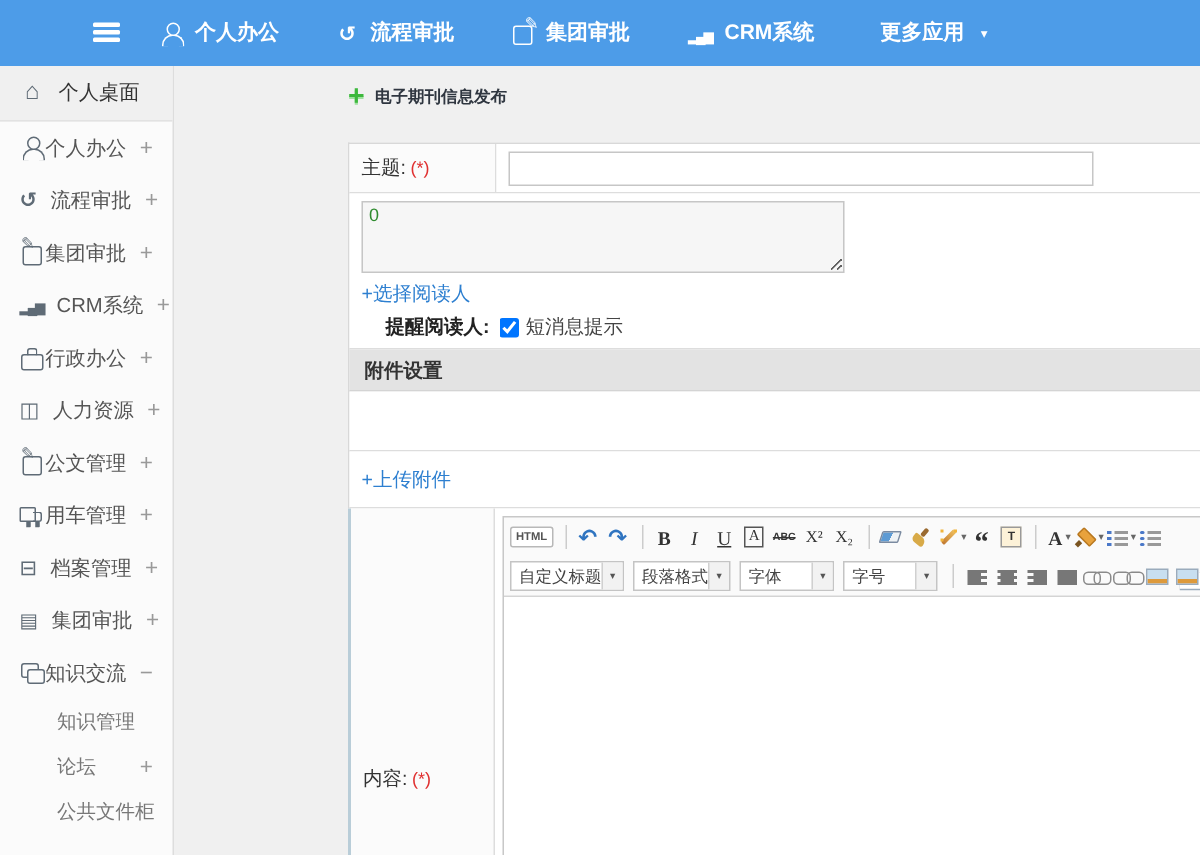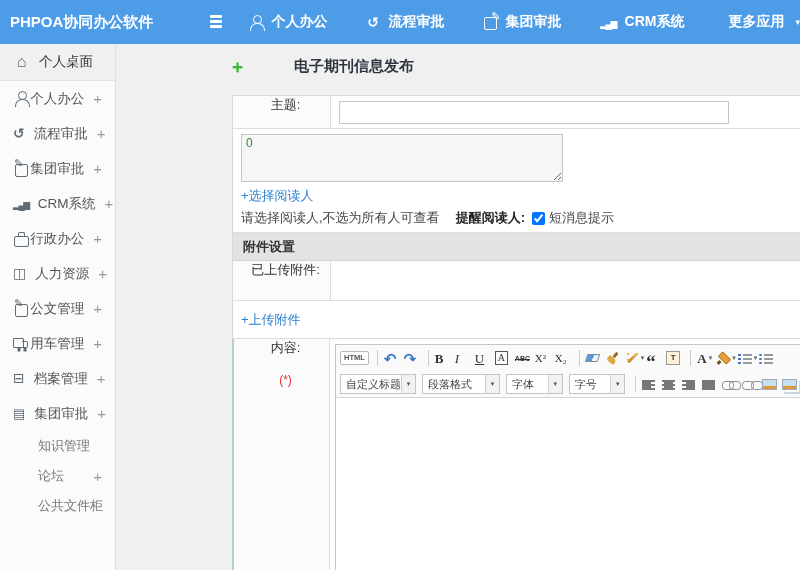--- a/index.html
+++ b/index.html
@@ -44,49 +44,49 @@
   
   .sidebar { position:absolute; top:44px; left:0; bottom:0; width:116px; background:#fbfbfb; border-right:1px solid #ddd; z-index:4; }
   .side-active { height:37px; display:flex; align-items:center; gap:9px; padding:0 13px; background:#f0f0f0; border-bottom:1px solid #e2e2e2; font-size:13.5px; color:#333; cursor:pointer; }
   .side-item { height:35px; display:flex; align-items:center; gap:9px; padding:0 13px; font-size:13.5px; color:#555; cursor:pointer; }
   .side-label { white-space:nowrap; }
   .expander { margin-left:auto; color:#999; font-size:15px; cursor:pointer; }
   .sub-item { height:30px; display:flex; align-items:center; padding:0 13px 0 38px; font-size:13px; color:#777; cursor:pointer; }
 
   
   .main { position:absolute; top:44px; left:149px; right:0; bottom:0; background:#f0f0f0; }
-  .page-title { position:absolute; left:83px; top:13px; display:flex; align-items:center; font-size:15px; font-weight:bold; color:#2f3640;gap:44px; }
+  .page-title { position:absolute; left:83px; top:13px; display:flex; align-items:center; font-size:11px; font-weight:bold; color:#2f3640; }
   .plus-ic { position:relative; width:15px; height:15px; margin-right:3px; }
   .plus-ic::before { content:"+"; position:absolute; left:0; top:-3px; font-size:19px; font-weight:bold; color:#3cb83c; text-shadow:0 1px 0 #9fe09f; }
 
   .form-table { position:absolute; left:83px; top:51px; width:660px; background:#fff; border:1px solid #d8d8d8; border-right:none; }
   .frow { display:flex; border-bottom:1px solid #ddd; }
   .frow:last-child { border-bottom:none; }
-  .flabel { width:98px; min-width:98px; background:#fbfbfb; border-right:1px solid #ddd; display:flex; align-items:center; gap:16px; padding-left:8px; font-size:13px; color:#333;flex-direction:column; }
+  .flabel { width:98px; min-width:98px; background:#fbfbfb; border-right:1px solid #ddd; display:flex; align-items:center; gap:3px; padding-left:8px; font-size:13px; color:#333; }
   .fvalue { flex:1; background:#fff; padding:5px 8px; }
   .req { color:#e03131; font-size:12px; }
   .r-subject { height:33px; } .r-subject .fvalue { display:flex; align-items:center; }
   .subject-input { width:390px; height:23px; border:1px solid #c6c6c6; background:#fff; outline:none; padding:0 4px; font-size:13px; }
   .r-readers { height:104px; } .r-readers .fvalue { display:flex; flex-direction:column; }
   .readers-ta { width:322px; height:54px; background:#f6f6f6; border:1px solid #c6c6c6; color:#2e8b2e; font-size:12px; padding:1px 4px; resize:both; outline:none; font-family:"Liberation Sans","DejaVu Sans",sans-serif; }
   .link { color:#2d7fd0; font-size:13px; text-decoration:none; cursor:pointer; }
   .choose-link { margin-top:5px; }
   .hint-line { display:flex; align-items:center; font-size:13px; color:#444; margin-top:4px; white-space:nowrap; }
   .remind { font-weight:bold; color:#222; margin-left:16px; }
   .hint-line input { margin:0 4px 0 7px; width:13px; height:13px; }
   .r-section { height:28px; background:#e3e3e3; border-bottom:1px solid #d4d4d4; display:flex; align-items:center; padding-left:10px; font-size:13px; font-weight:bold; color:#333; }
   .r-uploaded { height:40px; }
   .r-ops { height:38px; } .r-ops .fvalue { display:flex; align-items:center; }
   .r-content { height:360px; } .r-content .flabel { border-left:2px solid #b9cdd8; margin-left:-1px; }
   .r-content .fvalue { padding:5px; }
 
   
   .editor { width:470px; height:348px; border:1px solid #c8c8c8; background:#fafafa; overflow:hidden; display:flex; flex-direction:column; }
   .toolbar-row { display:flex; align-items:center; padding:3px 4px; gap:2px; white-space:nowrap; flex:0 0 auto; }
-  .tbtn { display:inline-flex; align-items:center; justify-content:flex-start; min-width:18px; height:20px; cursor:pointer; color:#333; border-radius:2px; }
+  .tbtn { display:inline-flex; align-items:center; justify-content:center; min-width:18px; height:20px; cursor:pointer; color:#333; border-radius:2px; }
   .tg { display:inline-block; font-size:12px; line-height:1; }
   .tsep { width:1px; height:16px; background:#ccc; margin:0 4px; align-self:center; }
   .tcaret { font-size:7px; color:#666; margin-left:2px; }
   .b-html .tg { font-size:7.5px; font-weight:bold; color:#555; border:1px solid #b8b8b8; background:#fff; padding:2.5px 3px; border-radius:2px; }
   .b-undo .tg, .b-redo .tg { color:#2f74c0; font-weight:bold; font-size:15px; }
   .f-bold .tg { font-family:"Liberation Serif","DejaVu Serif",serif; font-weight:bold; font-size:13px; }
   .f-italic .tg { font-family:"Liberation Serif","DejaVu Serif",serif; font-style:italic; font-size:13px; }
   .f-underline .tg { font-family:"Liberation Serif","DejaVu Serif",serif; text-decoration:underline; font-size:13px; }
   .f-boxa .tg { border:1px solid #555; font-family:"Liberation Serif",serif; font-size:10px; padding:1px 2px; }
   .f-strike .tg { font-size:7px; font-weight:bold; text-decoration:line-through; }
@@ -115,32 +115,31 @@
   .sh-align::after { content:""; position:absolute; top:3px; height:2px; background:#777; box-shadow:0 4px 0 #777; width:9px; }
   .sh-al::after { left:0; } .sh-ac::after { left:2px; } .sh-ar::after { right:0; } .sh-aj::after { left:0; right:0; width:auto; }
   .sh-link { width:18px; height:9px; }
   .sh-link::before { content:""; position:absolute; left:0; top:1px; width:10px; height:7px; border:1px solid #8a8a8a; border-radius:3.5px; }
   .sh-link::after { content:""; position:absolute; left:7px; top:1px; width:10px; height:7px; border:1px solid #8a8a8a; border-radius:3.5px; }
   .sh-unlink::after { left:9px; }
   .sh-img { width:15px; height:11px; border:1px solid #9aabbc; background:linear-gradient(#c8dff0 0 6px,#dd9a3c 6px); }
   .sh-imgs { box-shadow:2.5px 2.5px 0 0 #fff, 3px 3px 0 0.5px #9aabbc; }
 
   .tselect { display:inline-flex; align-items:center; justify-content:space-between; height:20px; background:#fff; border:1px solid #c4c4c4; font-size:11px; color:#444; padding-left:5px; margin-right:4px; cursor:pointer; }
-  .w-92 { width:92px; } .w-78 { width:78px;gap:13px; }
+  .w-92 { width:92px; } .w-78 { width:78px; }
   .tsel-caret { width:14px; height:100%; border-left:1px solid #d0d0d0; display:flex; align-items:center; justify-content:center; background:#f2f2f2; color:#555; }
   .tsel-caret::after { content:"▾"; font-size:7px; }
   .editor-content { background:#fff; border-top:1px solid #d4d4d4; flex:1 1 auto; cursor:text; }
 </style>
 </head>
 <body>
 
 <div class="screen">
 
   <div class="header">
-    <div class="brand">PHPOA协同办公软件</div>
     <span class="ic-menu"></span>
     <div class="topnav">
 
         <div class="nav-item">
           <span class="ic ic-person"></span>
           <span class="nav-label">个人办公</span>
           <span class="nav-caret"></span>
         </div>
 
         <div class="nav-item">
@@ -229,20 +228,25 @@
           <span class="side-label">档案管理</span>
           <span class="expander">+</span>
         </div>
 
         <div class="side-item">
           <span class="ic ic-project"></span>
           <span class="side-label">集团审批</span>
           <span class="expander">+</span>
         </div>
 
+        <div class="side-item">
+          <span class="ic ic-chat"></span>
+          <span class="side-label">知识交流</span>
+          <span class="expander">−</span>
+        </div>
       </div>
     <div>
 
         <div class="sub-item">
           <span class="side-label">知识管理</span>
           <span class="expander"></span>
         </div>
 
         <div class="sub-item">
           <span class="side-label">论坛</span>
@@ -273,36 +277,32 @@
         <div class="fvalue">
           <input type="text" class="subject-input" style="">
         </div>
       </div>
 
       <div class="frow r-readers">
         <div class="fvalue">
           <textarea class="readers-ta" spellcheck="false" style="">0</textarea>
           <a class="link choose-link">+选择阅读人</a>
           <div class="hint-line">
-            <span>请选择阅读人,不选为所有人可查看</span>
             <span class="remind">提醒阅读人:</span>
             <input type="checkbox" checked="" style="">
             <span>短消息提示</span>
           </div>
         </div>
       </div>
 
       <div class="r-section">
         <span>附件设置</span>
       </div>
 
       <div class="frow r-uploaded">
-        <div class="flabel">
-          <span>已上传附件:</span>
-        </div>
         <div class="fvalue"></div>
       </div>
 
       <div class="frow r-ops">
         <div class="fvalue">
           <a class="link">+上传附件</a>
         </div>
       </div>
 
       <div class="frow r-content">

